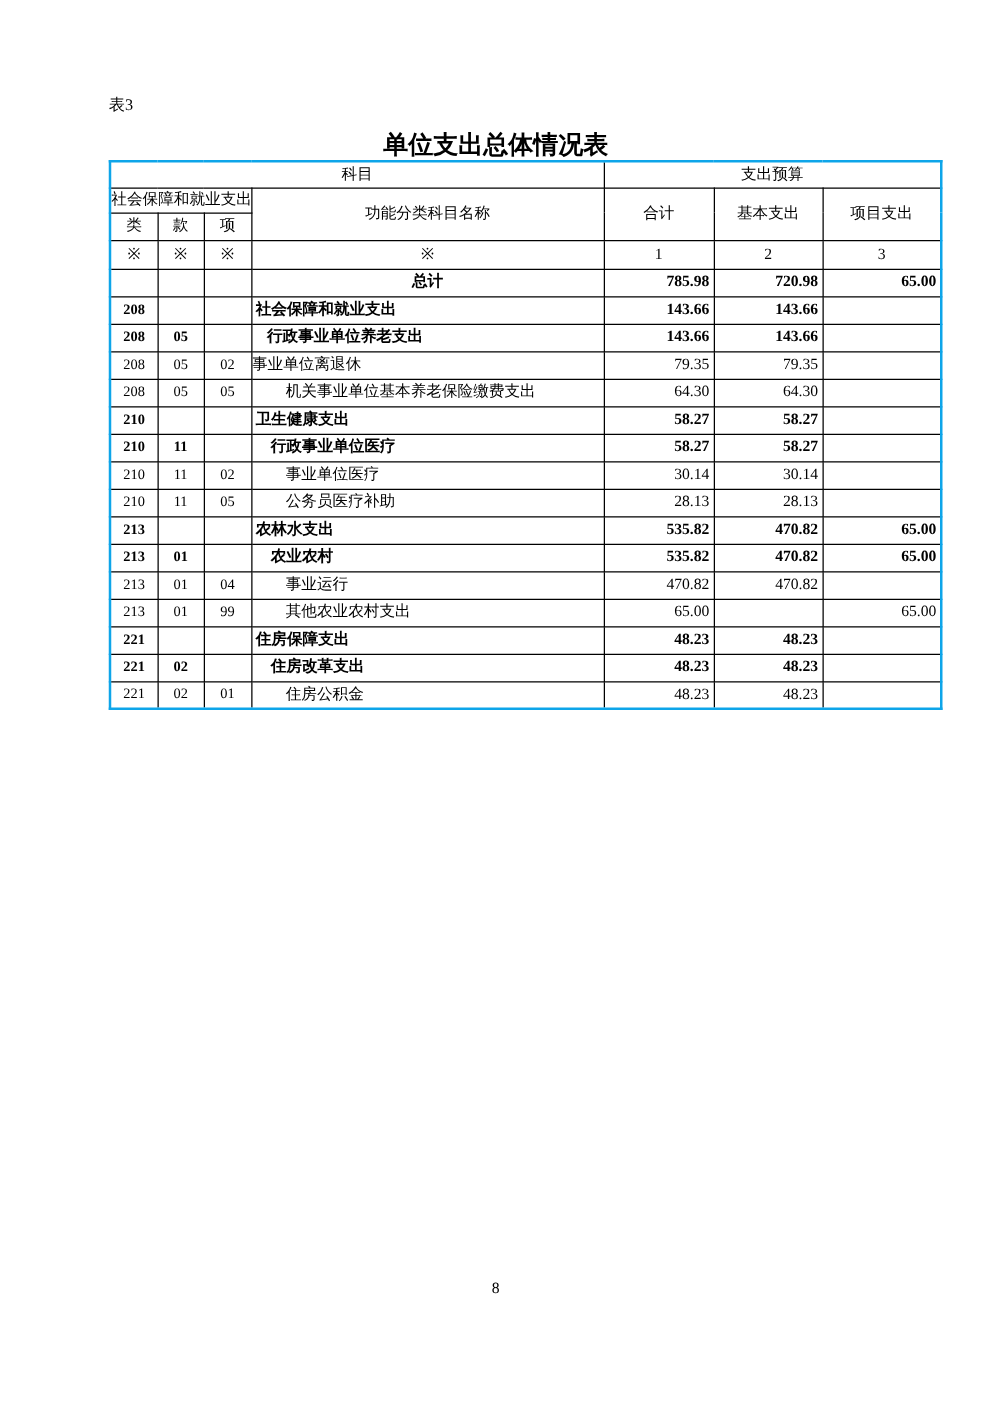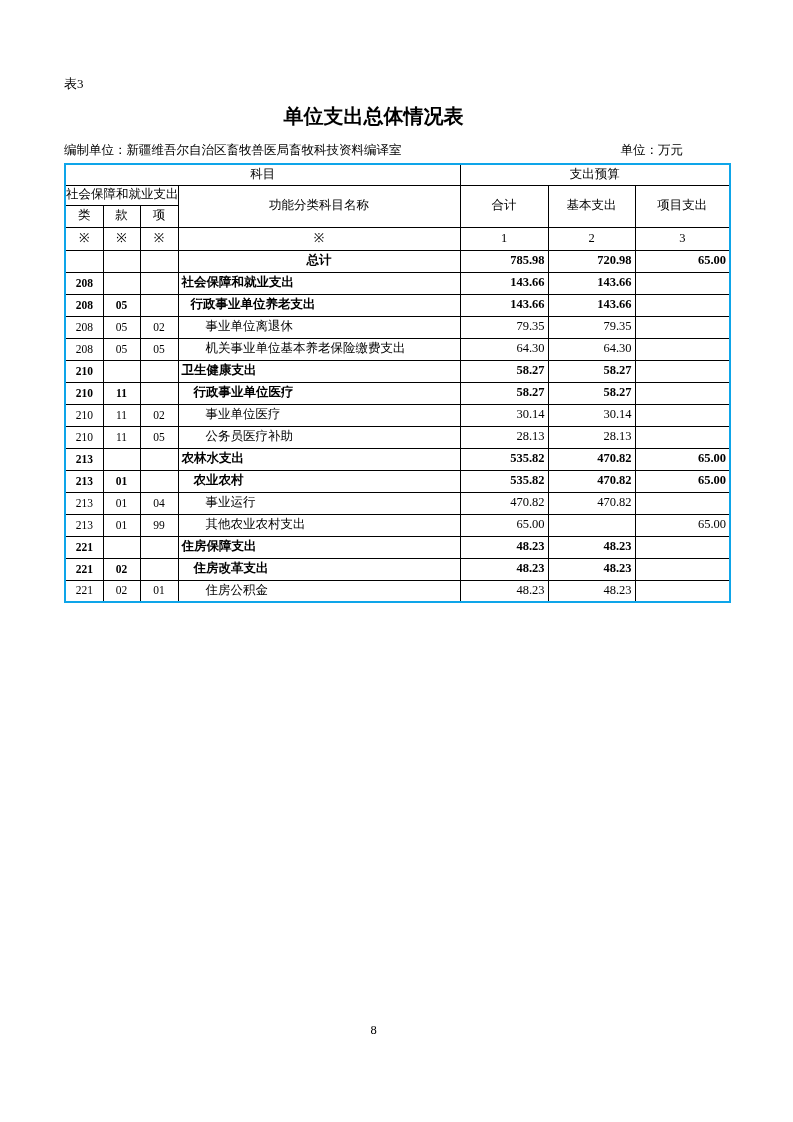--- a/index.html
+++ b/index.html
@@ -11,21 +11,21 @@
     position: relative;
     width: 793px;
     height: 1122px;
     background: #ffffff;
     color: #000000;
     font-family: "Liberation Serif", "DejaVu Serif", serif;
     overflow: hidden;
   }
   .content {
     position: absolute;
-    left: 64px;
+    left: 87px;
     top: 0;
     width: 619px;
   }
   .table-label {
     margin-top: 76px;
     font-size: 13px;
     line-height: 15px;
     text-align: left;
   }
   .doc-title {
@@ -100,24 +100,20 @@
 </head>
 <body>
 
 <div class="page">
   <div class="content">
 
     <div class="table-label">表3</div>
 
     <div class="doc-title">单位支出总体情况表</div>
 
-    <div class="info-line">
-      <span>编制单位：新疆维吾尔自治区畜牧兽医局畜牧科技资料编译室</span>
-      <span>单位：万元</span>
-    </div>
 
     <table class="budget-table">
       <colgroup>
         <col style="width:38px">
         <col style="width:37px">
         <col style="width:38px">
         <col style="width:282px">
         <col style="width:88px">
         <col style="width:87px">
         <col style="width:95px">
@@ -174,21 +170,21 @@
             <td class="code"></td>
             <td class="name" style="padding-left: 12px; margin-left: 36px;">行政事业单位养老支出</td>
             <td class="num">143.66</td>
             <td class="num">143.66</td>
             <td class="num"></td>
           </tr>
           <tr>
             <td class="code">208</td>
             <td class="code">05</td>
             <td class="code">02</td>
-            <td class="name" style="padding-left: 27px;">事业单位离退休</td>
+            <td class="name" style="">事业单位离退休</td>
             <td class="num">79.35</td>
             <td class="num">79.35</td>
             <td class="num"></td>
           </tr>
           <tr>
             <td class="code">208</td>
             <td class="code">05</td>
             <td class="code">05</td>
             <td class="name" style="padding-left: 27px;">机关事业单位基本养老保险缴费支出</td>
             <td class="num">64.30</td>

